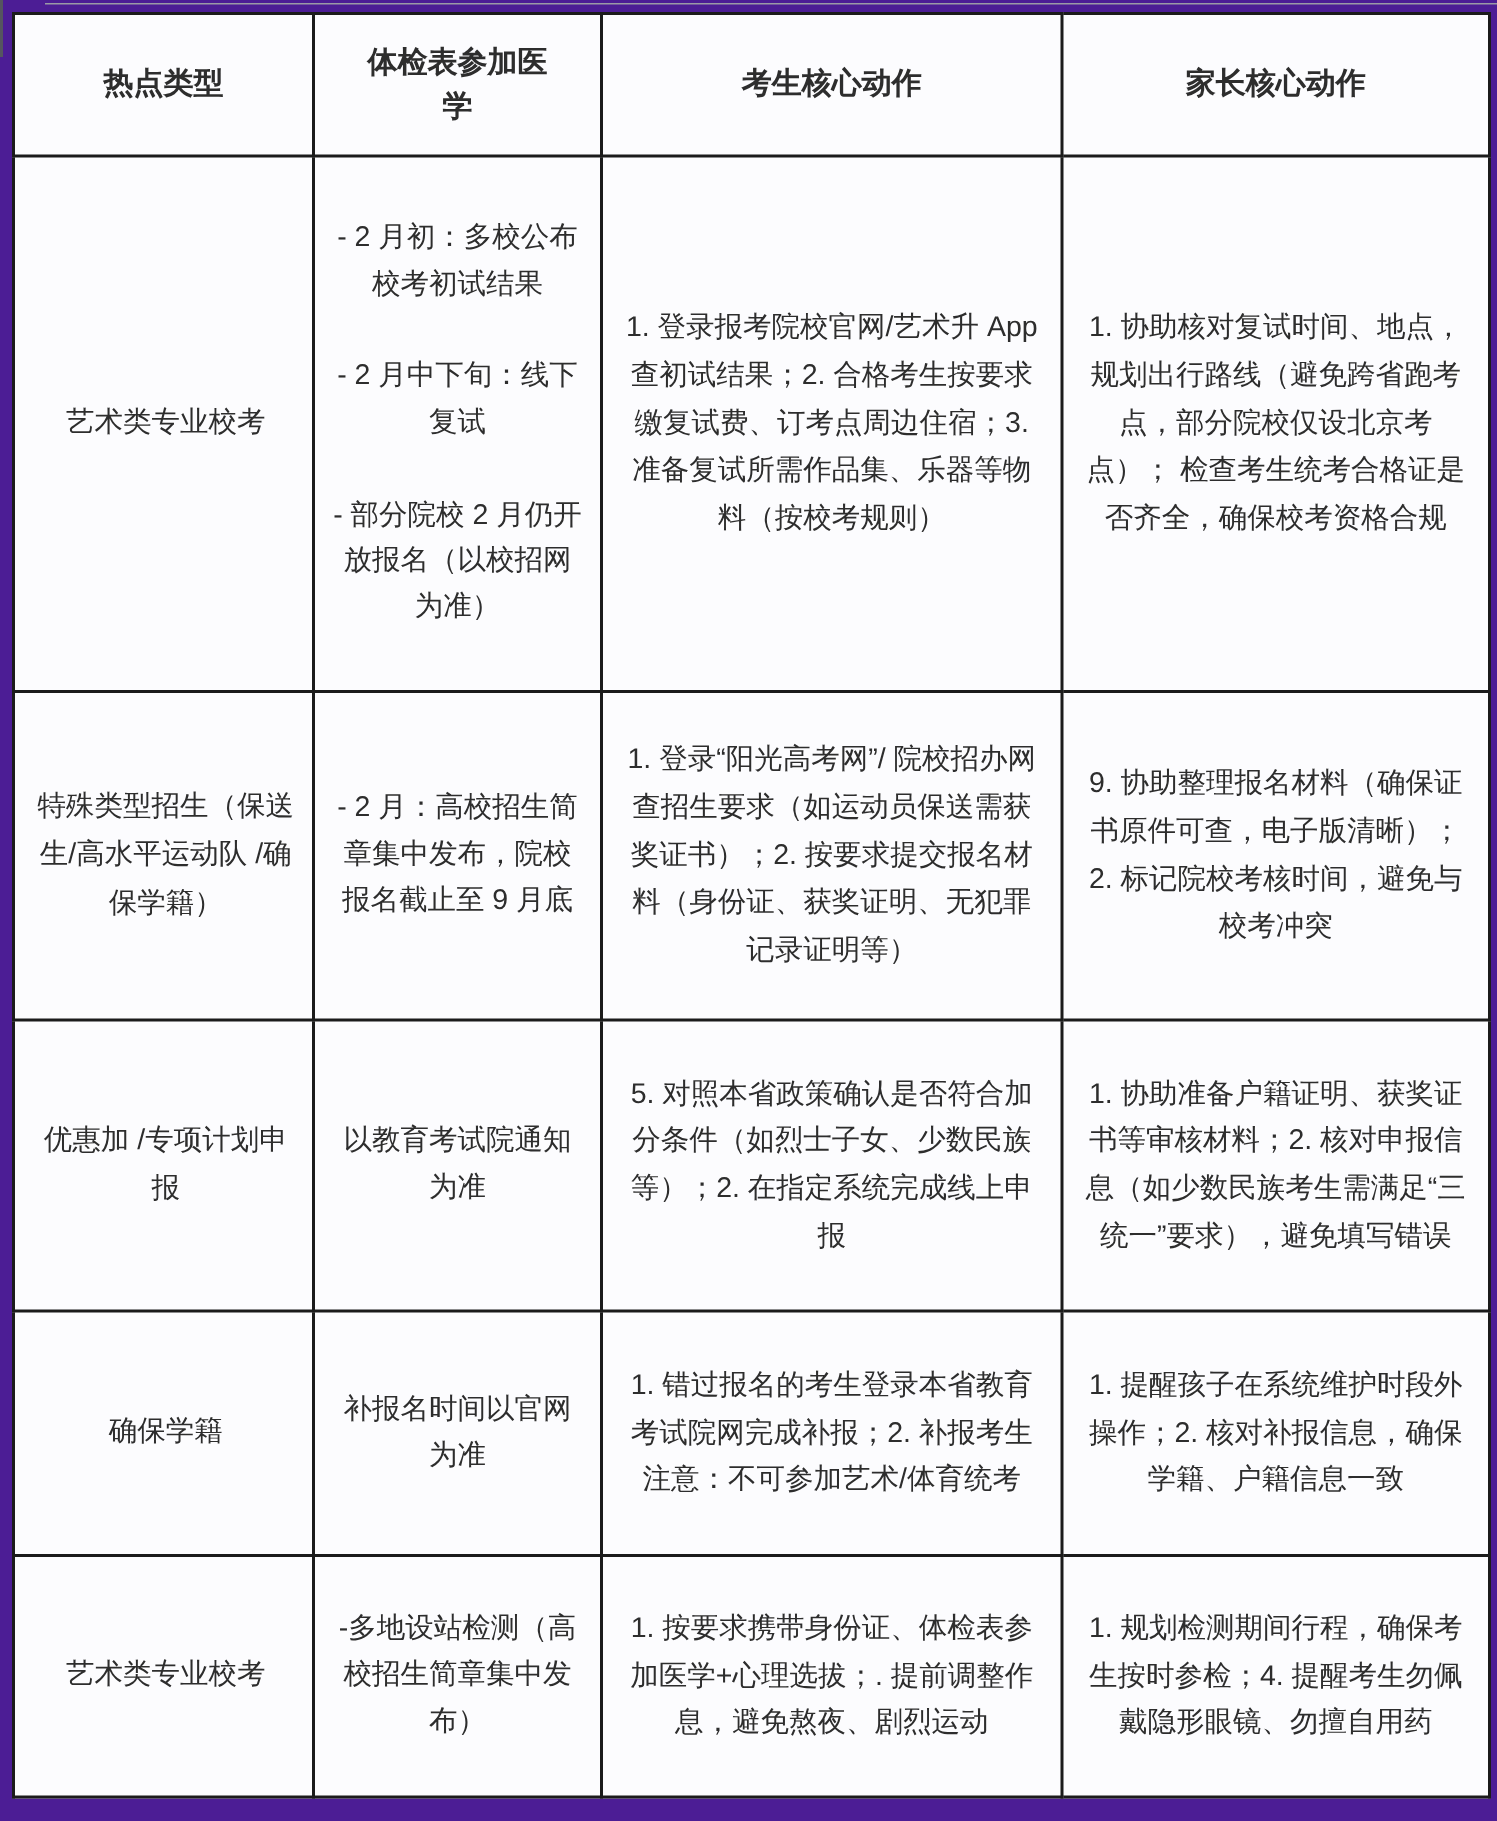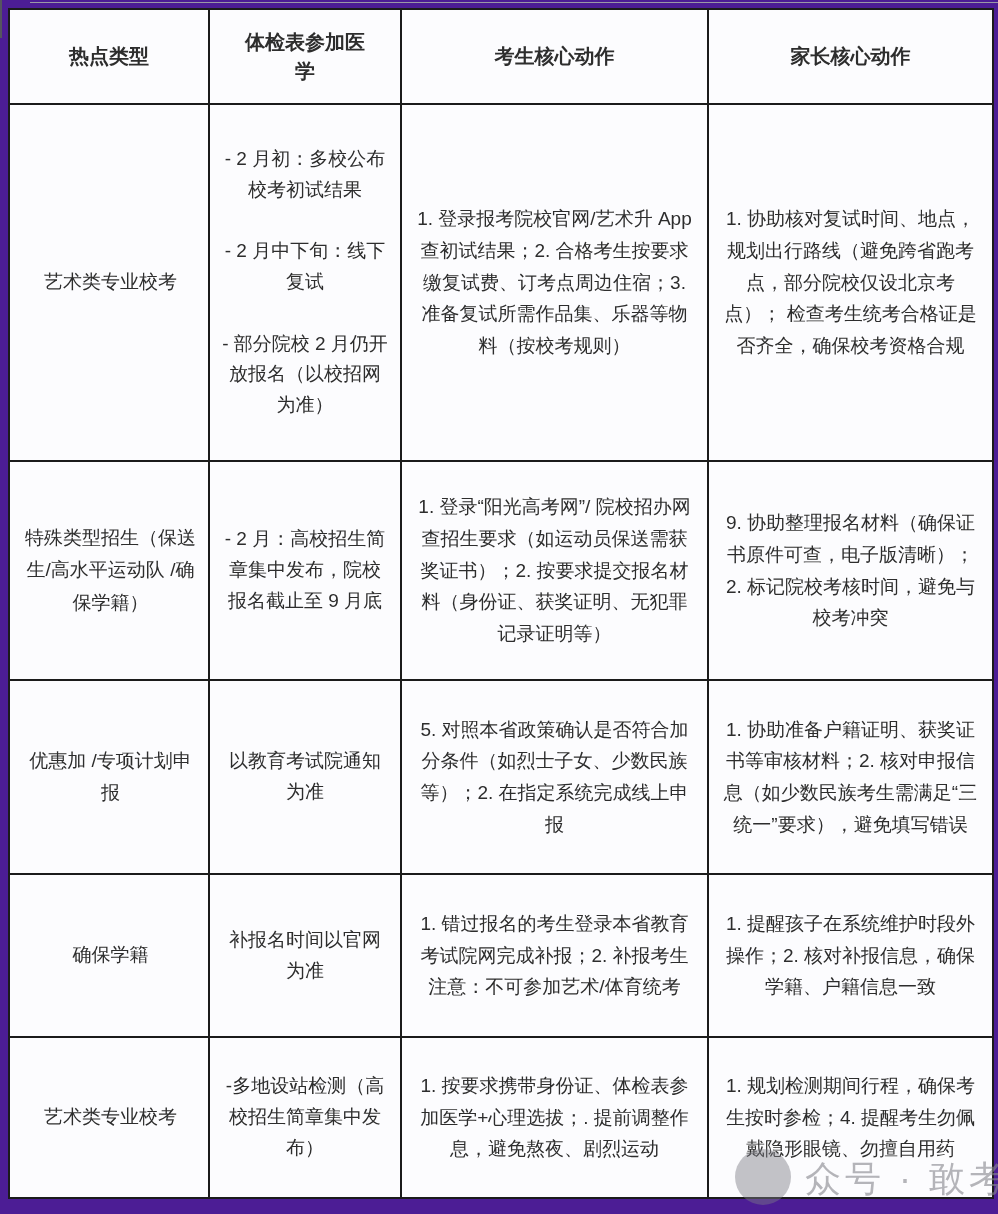--- a/index.html
+++ b/index.html
@@ -159,17 +159,13 @@
 
     <tr class="r4">
       <td class="type">艺术类专业校考</td>
       <td class="timeline">-多地设站检测（高校招生简章集中发布）</td>
       <td class="actions">1. 按要求携带身份证、体检表参加医学+心理选拔；. 提前调整作息，避免熬夜、剧烈运动</td>
       <td class="actions">1. 规划检测期间行程，确保考生按时参检；4. 提醒考生勿佩戴隐形眼镜、勿擅自用药</td>
     </tr>
   </tbody>
     </table>
 
-  <div class="watermark">
-    <div class="wm-circle"></div>
-    <div class="wm-text">众号 · 敢考</div>
-  </div>
 </div>
 
 </body></html>

